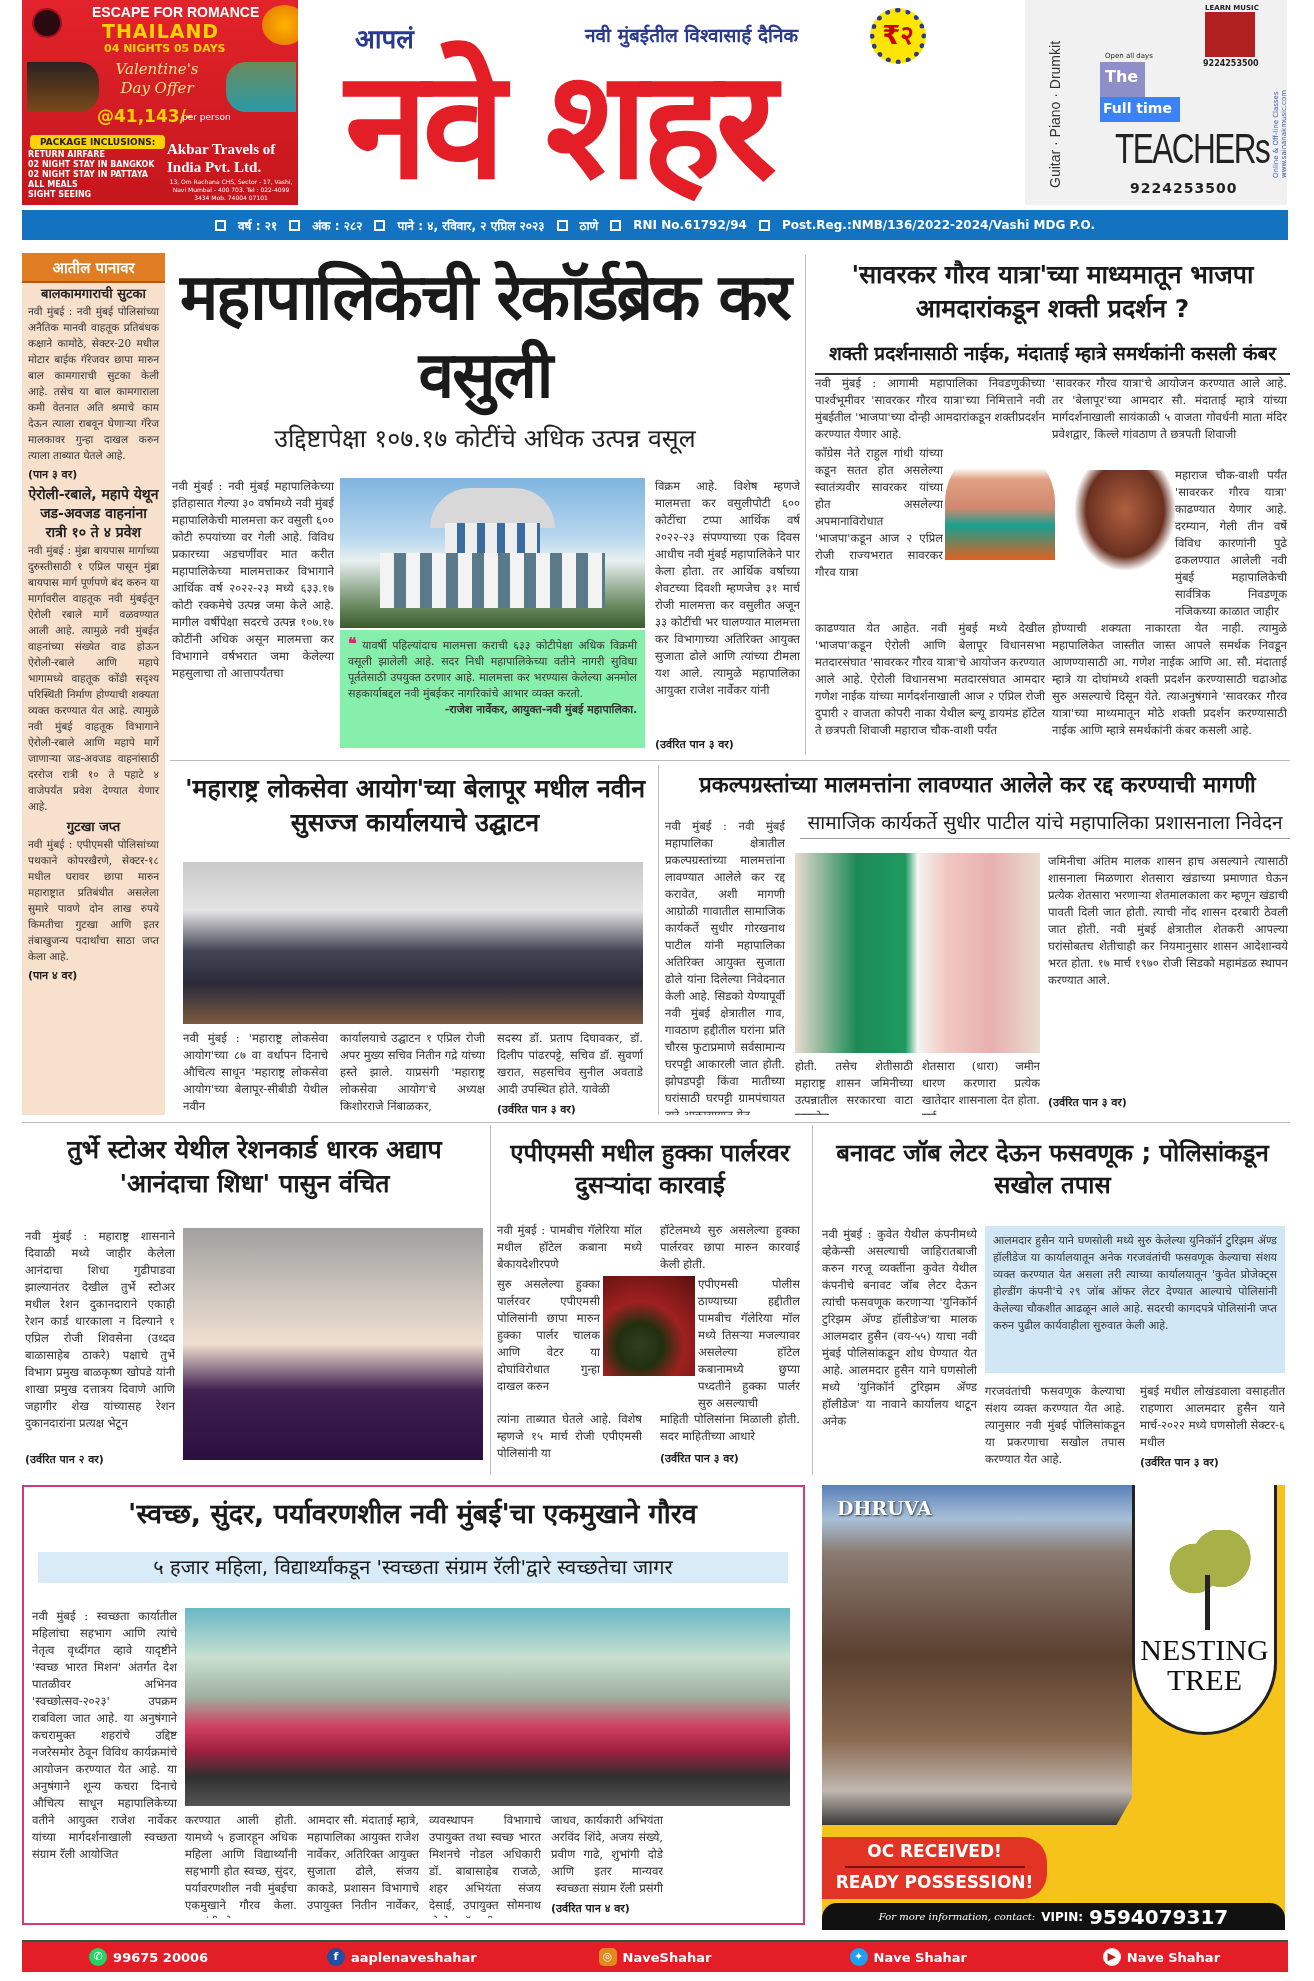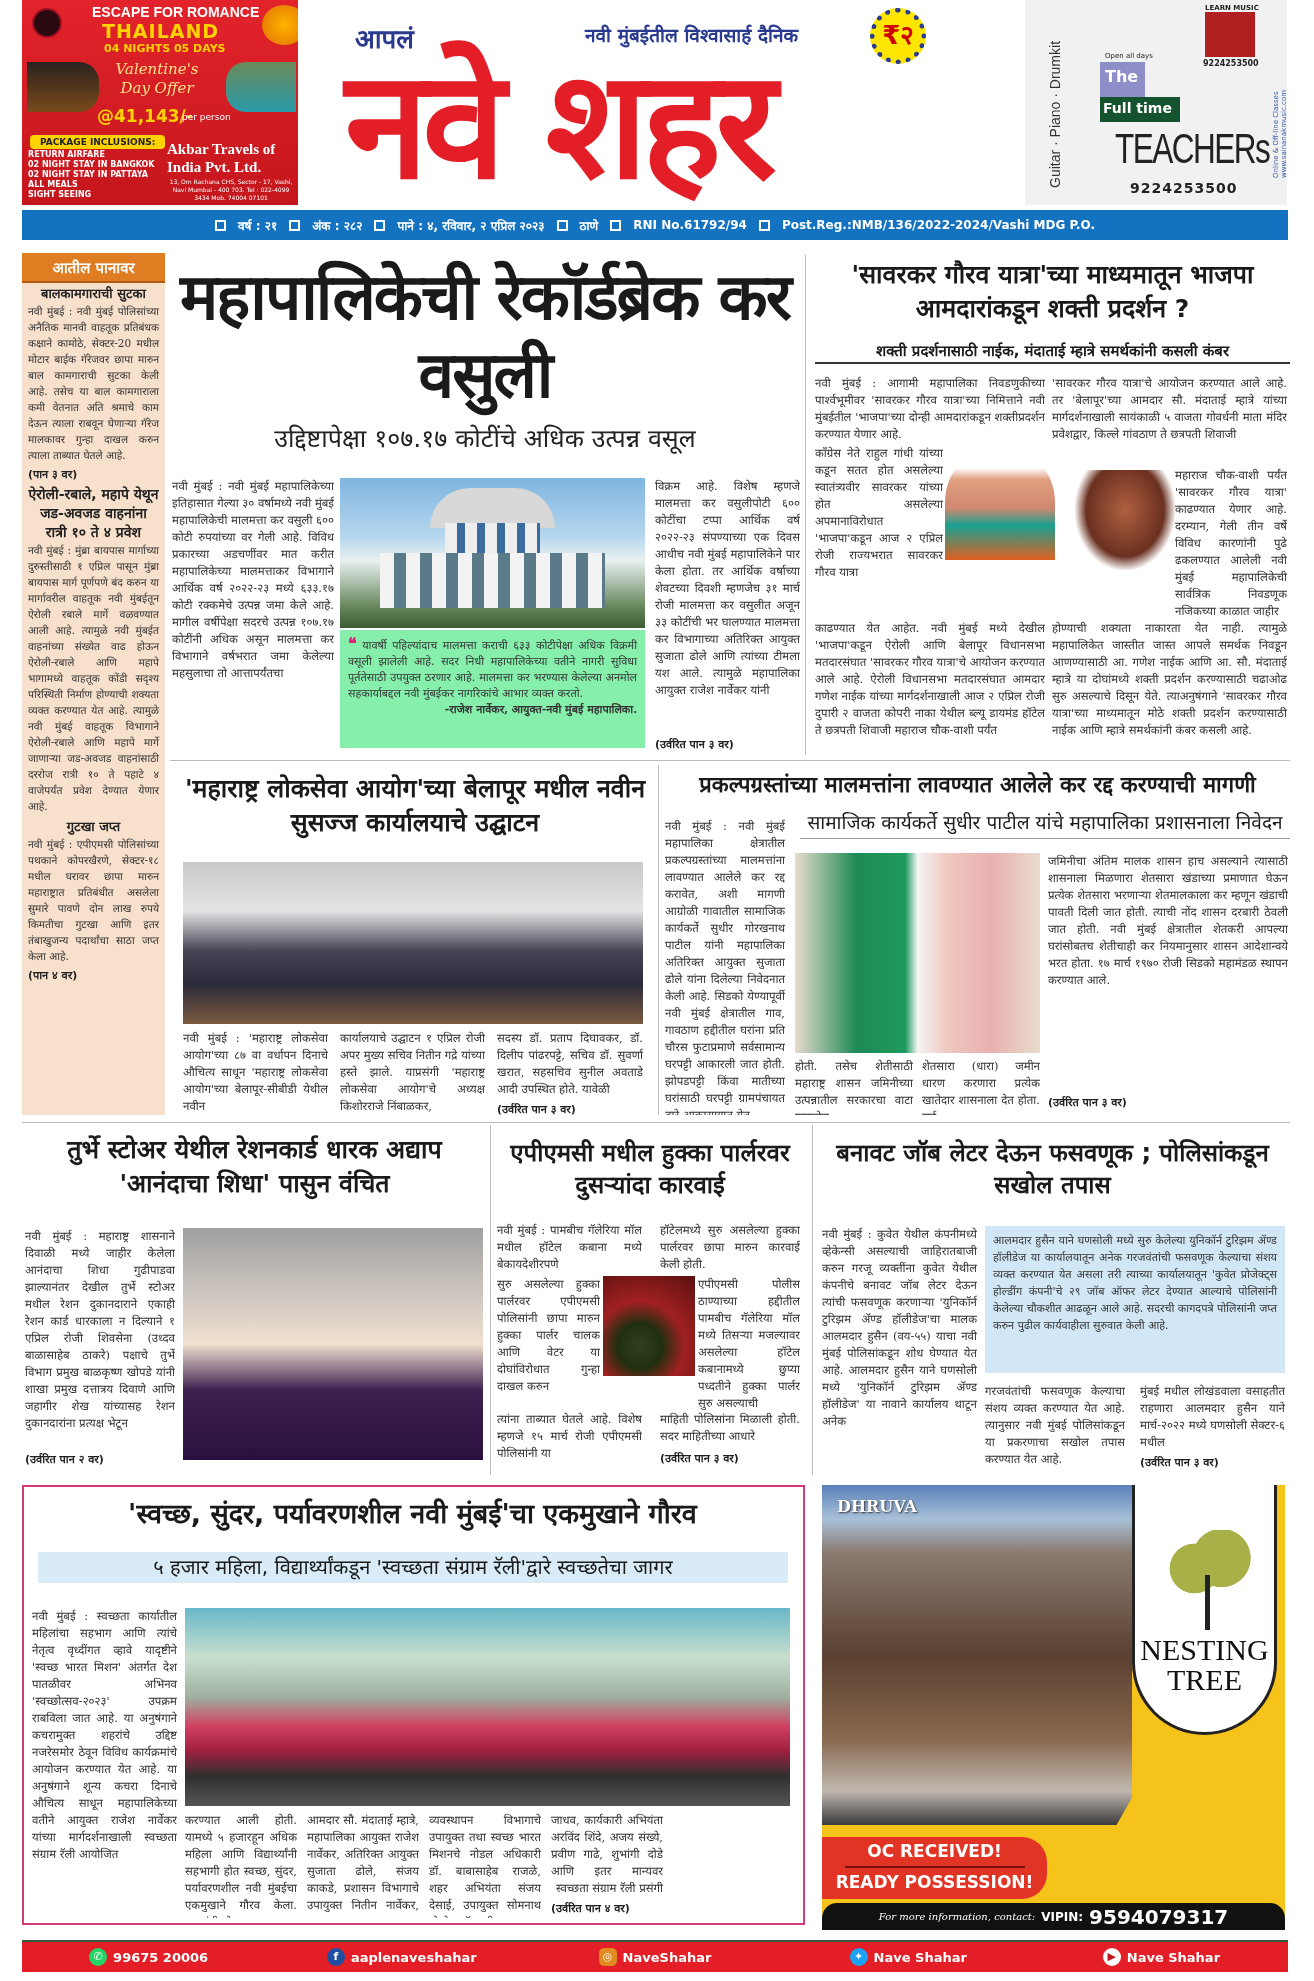--- a/index.html
+++ b/index.html
@@ -32,21 +32,21 @@
 #masthead{left:340px;top:0;width:620px;height:205px}
 #aaple{position:absolute;left:15px;top:20px;font-size:26px;color:#2a3b8f;font-weight:bold}
 #tagline{position:absolute;left:245px;top:22px;font-size:19px;color:#2a3b8f;font-weight:bold}
 #price-badge{position:absolute;left:530px;top:8px;width:56px;height:56px;border-radius:50%;background:#ffe600;border:5px dotted #2a3b8f;font-size:26px;color:#c00;font-weight:bold;text-align:center;line-height:44px}
 #logo-text{position:absolute;left:5px;top:45px;font-size:150px;line-height:160px;color:#e41e26;font-weight:bold;letter-spacing:-6px}
 
 #teacher-ad{left:1025px;top:0;width:262px;height:205px;background:#f1f1f1}
 #teacher-ad .vert{position:absolute;left:-60px;top:90px;transform:rotate(-90deg);font-size:14px;color:#333;width:180px;font-family:"Liberation Sans",sans-serif}
 #teacher-ad .open{position:absolute;left:80px;top:52px;font-size:7px}
 #teacher-ad .the{position:absolute;left:75px;top:62px;width:45px;height:35px;background:#8e8ec8;color:#fff;font-weight:bold;font-size:16px;padding:5px}
-#teacher-ad .ft{position:absolute;left:75px;top:97px;width:80px;height:25px;background:#14532d;color:#fff;font-weight:bold;font-size:14px;padding:3px}
+#teacher-ad .ft{position:absolute;left:75px;top:97px;width:80px;height:25px;background:#3b82f6;color:#fff;font-weight:bold;font-size:14px;padding:3px}
 #teacher-ad .tch{position:absolute;left:90px;top:125px;font-family:"Liberation Sans",sans-serif;font-size:42px;letter-spacing:-2px;transform:scaleX(.75);transform-origin:left}
 #teacher-ad .ph{position:absolute;left:105px;top:180px;font-size:14px;font-weight:bold;letter-spacing:1px}
 #teacher-ad .lm{position:absolute;left:180px;top:4px;font-size:7px;font-weight:bold}
 #teacher-ad .lmimg{position:absolute;left:180px;top:12px;width:50px;height:45px;background:#b02020}
 #teacher-ad .lmph{position:absolute;left:178px;top:59px;font-size:8px;font-weight:bold}
 #teacher-ad .web{position:absolute;left:195px;top:110px;transform:rotate(-90deg);font-size:7px;color:#3a5aa8;width:120px}
 
 #info-strip{left:22px;top:210px;width:1266px;height:30px;background:#1473c0;color:#fff;font-size:12px;font-weight:bold;display:flex;align-items:center;justify-content:center;gap:12px}
 #info-strip .box{display:inline-block;width:11px;height:11px;border:2px solid #fff;vertical-align:middle}
 
@@ -63,21 +63,21 @@
 #building{left:340px;top:478px;width:305px;height:150px;background:linear-gradient(#7fb5e0 0%,#b8d8ee 40%,#e8f0f0 55%,#6a8a60 85%,#3a5a30 100%)}
 #building .dome{position:absolute;left:90px;top:10px;width:125px;height:40px;border-radius:60px 60px 0 0;background:#d8d8d8}
 #building .drum{position:absolute;left:105px;top:45px;width:95px;height:30px;background:repeating-linear-gradient(90deg,#eee 0 12px,#3a6ca0 12px 20px)}
 #building .base{position:absolute;left:40px;top:75px;width:225px;height:55px;background:repeating-linear-gradient(90deg,#f3f3f3 0 14px,#5a7a8a 14px 26px)}
 #quote-box{left:340px;top:630px;width:305px;height:118px;background:#86efac;padding:6px 8px;font-family:"DejaVu Serif",serif;font-size:11px;line-height:16px;text-align:justify;color:#333}
 #quote-box .q{color:#e0237a;font-weight:bold;font-size:16px}
 #quote-box .sig{text-align:right;font-weight:bold}
 
 
 #sav-head{left:815px;top:258px;width:475px;font-size:25px;line-height:34px}
-#sav-sub{left:815px;top:343px;width:475px;font-size:15px;border-bottom:2px solid #333;padding-bottom:2px}
+#sav-sub{left:815px;top:343px;width:475px;font-size:19px;border-bottom:2px solid #333;padding-bottom:8px}
 .portrait{position:absolute;overflow:hidden}
 #portrait1{left:945px;top:445px;width:110px;height:115px;background:linear-gradient(#fff 0,#fff 20%,#e0a080 30%,#d08870 55%,#18a090 70%,#e06020 100%);border-radius:50% 50% 0 0}
 #portrait2{left:1075px;top:470px;width:100px;height:100px;background:radial-gradient(ellipse at 50% 40%,#b06040 0,#6a3020 55%,#fff 72%)}
 
 
 #mpsc-head{left:175px;top:772px;width:480px;font-size:25px;line-height:34px}
 #mpsc-photo{left:183px;top:862px;width:460px;height:162px;background:linear-gradient(180deg,#c9c9c9 0,#e4e4e4 30%,#445 55%,#2a2a3a 75%,#7a5a40 100%)}
 #prop-head{left:665px;top:772px;width:625px;font-size:22px}
 #prop-sub{left:800px;top:812px;width:490px;font-size:19px;font-weight:normal;border-bottom:1px solid #999;padding-bottom:4px}
 #prop-photo{left:795px;top:853px;width:245px;height:200px;background:linear-gradient(90deg,#e8dccf 0,#1e8a55 25%,#1e9a5f 45%,#f4f4f4 50%,#f0c8c0 62%,#e8b0b0 80%,#e8dccf 100%)}
@@ -91,21 +91,21 @@
 #job-box{left:985px;top:1226px;width:300px;height:147px;background:#d2e7f5;padding:6px 8px;font-family:"DejaVu Serif",serif;font-size:11px;line-height:17px;text-align:justify;color:#333}
 
 
 #clean-box{left:22px;top:1485px;width:783px;height:440px;border:2px solid #d43a7a}
 #clean-head{left:30px;top:1498px;width:765px;font-size:27px}
 #clean-sub{left:38px;top:1552px;width:750px;background:#d8ebf7;font-size:20px;font-weight:normal;padding:4px 0}
 #clean-photo{left:185px;top:1608px;width:605px;height:198px;background:linear-gradient(180deg,#6ab8c8 0,#c8e0d0 25%,#9fb0a0 45%,#d04060 60%,#a02040 72%,#303030 85%,#555 100%)}
 
 #re-ad{left:822px;top:1485px;width:463px;height:445px;background:#f6c31a;overflow:hidden}
 #re-ad .bld{position:absolute;left:0;top:0;width:310px;height:340px;background:linear-gradient(180deg,#5a80b8 0,#a8c0d8 10%,#8a7a70 20%,#5a4030 50%,#8a6a50 75%,#c0b8b0 90%,#3a3a3a 100%);clip-path:polygon(0 0,100% 0,100% 92%,95% 100%,0 100%)}
-#re-ad .dhruva{position:absolute;left:15px;top:12px;font-family:"DejaVu Serif",serif;font-size:16px;color:#fff;font-weight:bold;text-shadow:1px 1px 2px #333}
+#re-ad .dhruva{position:absolute;left:15px;top:12px;font-family:"DejaVu Serif",serif;font-size:19px;color:#fff;font-weight:bold;text-shadow:1px 1px 2px #333}
 #re-ad .tree-panel{position:absolute;left:310px;top:0;width:145px;height:250px;background:#fff;border:3px solid #222;border-top:none;border-radius:0 0 80px 80px}
 #re-ad .tree{position:absolute;left:28px;top:45px;width:90px;height:70px;background:radial-gradient(circle at 35% 55%,#a8b048 0,#a8b048 35%,transparent 36%),radial-gradient(circle at 65% 40%,#a8b048 0,#a8b048 40%,transparent 41%)}
 #re-ad .trunk{position:absolute;left:70px;top:90px;width:5px;height:55px;background:#222}
 #re-ad .nt{position:absolute;left:0;top:150px;width:139px;text-align:center;font-family:"Liberation Serif",serif;font-size:30px;line-height:30px;color:#111}
 #re-ad .rera{position:absolute;left:330px;top:275px;width:105px;height:105px;border-radius:50%;border:5px solid #e0342a;background:#fff;color:#e0342a;text-align:center}
 #re-ad .rera .r1{font-weight:bold;font-size:22px;margin-top:8px}
 #re-ad .rera .r2{background:#e0342a;color:#fff;font-size:9px;font-weight:bold;margin:6px -15px;padding:3px 0;border-radius:3px}
 #re-ad .rera .r3{font-weight:bold;font-size:10px}
 #re-ad .oc{position:absolute;left:0;top:352px;width:225px;height:62px;background:#e23425;border-radius:0 25px 25px 0;color:#fff;font-weight:bold;text-align:center;font-size:17px;line-height:29px}
 #re-ad .oc hr{border:none;border-top:2px solid #7a1010;width:80%;margin:0 auto}

